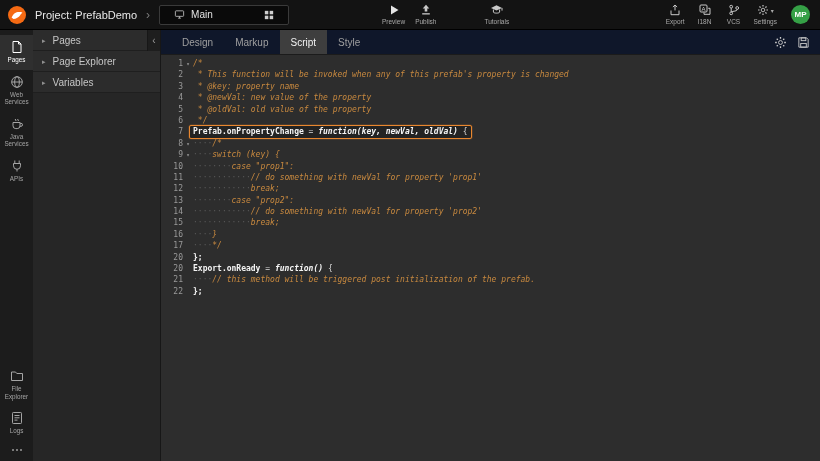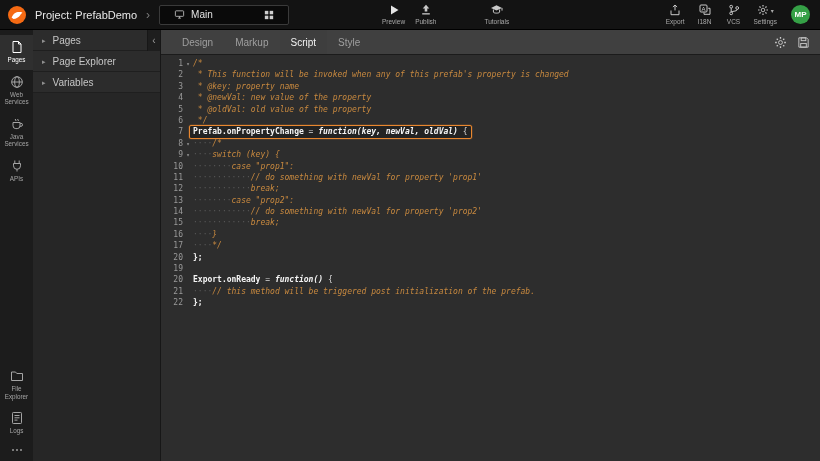--- a/index.html
+++ b/index.html
@@ -31,21 +31,21 @@
   .rail-more{display:flex;justify-content:center;padding:6px 0 8px;color:#9a9a9a;cursor:pointer;}
 
   
   .panel{width:128px;background:#262626;border-right:1px solid #171717;position:relative;}
   .panel-row{height:21px;display:flex;align-items:center;gap:7px;padding:0 9px;color:#c6c6c6;font-size:10px;background:#2c2c2c;border-bottom:1px solid #1f1f1f;cursor:pointer;}
   .panel-row .tri{color:#8f8f8f;font-size:7px;line-height:1;}
   .collapse-btn{position:absolute;top:0;right:0;width:13px;height:21px;display:flex;align-items:center;justify-content:center;background:#1e1e1e;border-left:1px solid #171717;color:#9a9a9a;font-size:10px;cursor:pointer;}
 
   
   .work{flex:1;display:flex;flex-direction:column;background:#2d2d2d;min-width:0;}
-  .tabbar{flex:0 0 25px;height:25px;background:#404040;display:flex;align-items:stretch;padding-left:10px;border-bottom:1px solid #1b1b1b;}
+  .tabbar{flex:0 0 25px;height:25px;background:#0f172a;display:flex;align-items:stretch;padding-left:10px;border-bottom:1px solid #1b1b1b;}
   .tab{display:flex;align-items:center;padding:0 11px;color:#9f9f9f;font-size:10px;cursor:pointer;}
   .tab.active{background:#3e3e3e;color:#f2f2f2;}
   .tab-icons{margin-left:auto;display:flex;align-items:center;gap:10px;padding-right:10px;color:#c9c9c9;}
   .tab-icons .ticon{cursor:pointer;display:flex;}
 
   
   .editor{flex:1;font-family:"DejaVu Sans Mono",monospace;font-size:8px;line-height:11.4px;padding-top:3px;overflow:hidden;color:#dcdcdc;}
   .code-row{display:flex;align-items:center;height:11.4px;}
   .gutter{flex:0 0 22px;width:22px;text-align:right;color:#9a9a9a;}
   .fold{flex:0 0 10px;width:10px;text-align:center;color:#9a9a9a;font-size:6px;cursor:pointer;}
@@ -376,25 +376,20 @@
               <span class="gutter">17</span>
               <span class="fold"></span>
               <span class="code"><span class="ws">····</span><span class="seg-c">*/</span></span>
             </div>
             <div class="code-row">
               <span class="gutter">20</span>
               <span class="fold"></span>
               <span class="code"><span class="seg-b">};</span></span>
             </div>
             <div class="code-row">
-              <span class="gutter">19</span>
-              <span class="fold"></span>
-              <span class="code"></span>
-            </div>
-            <div class="code-row">
               <span class="gutter">20</span>
               <span class="fold"></span>
               <span class="code"><span class="seg-b">Export.onReady</span><span class="seg-p"> = </span><span class="seg-f">function()</span><span class="seg-p"> {</span></span>
             </div>
             <div class="code-row">
               <span class="gutter">21</span>
               <span class="fold"></span>
               <span class="code"><span class="ws">····</span><span class="seg-c">// this method will be triggered post initialization of the prefab.</span></span>
             </div>
             <div class="code-row">

